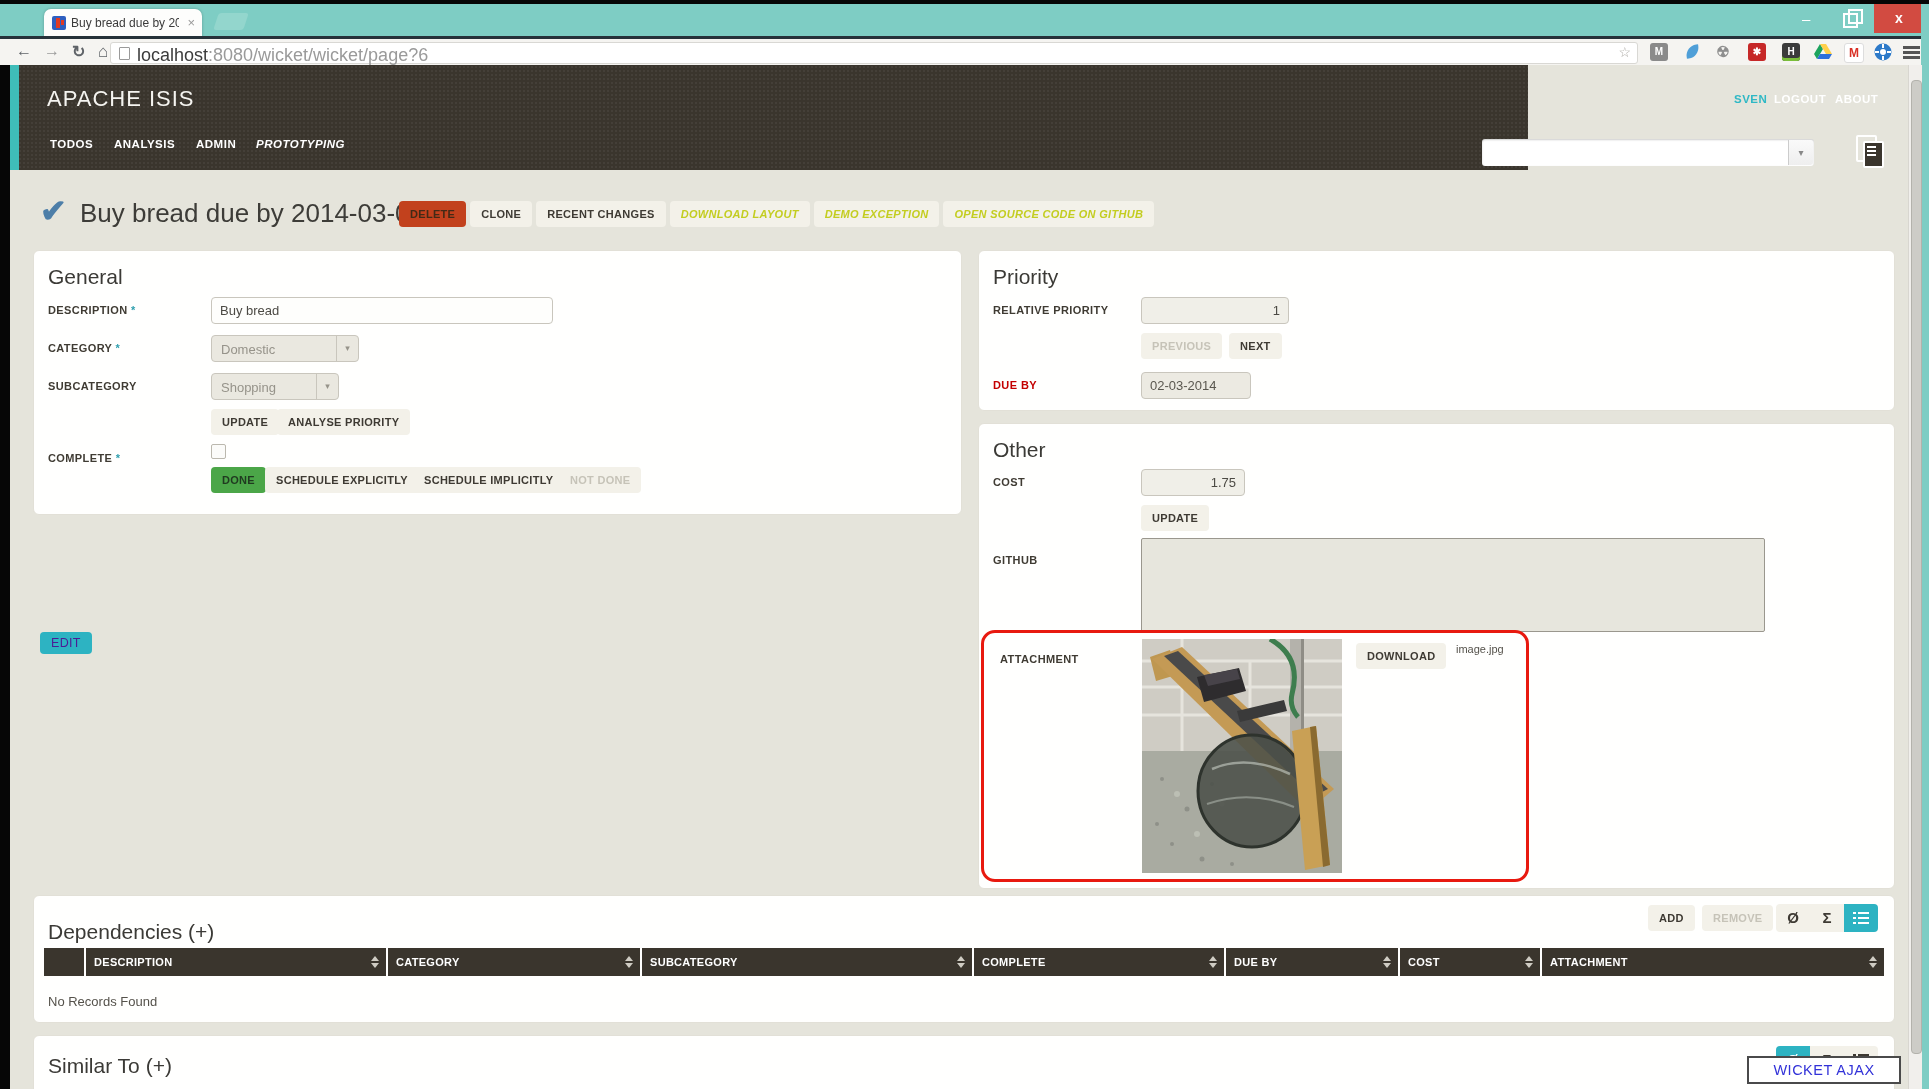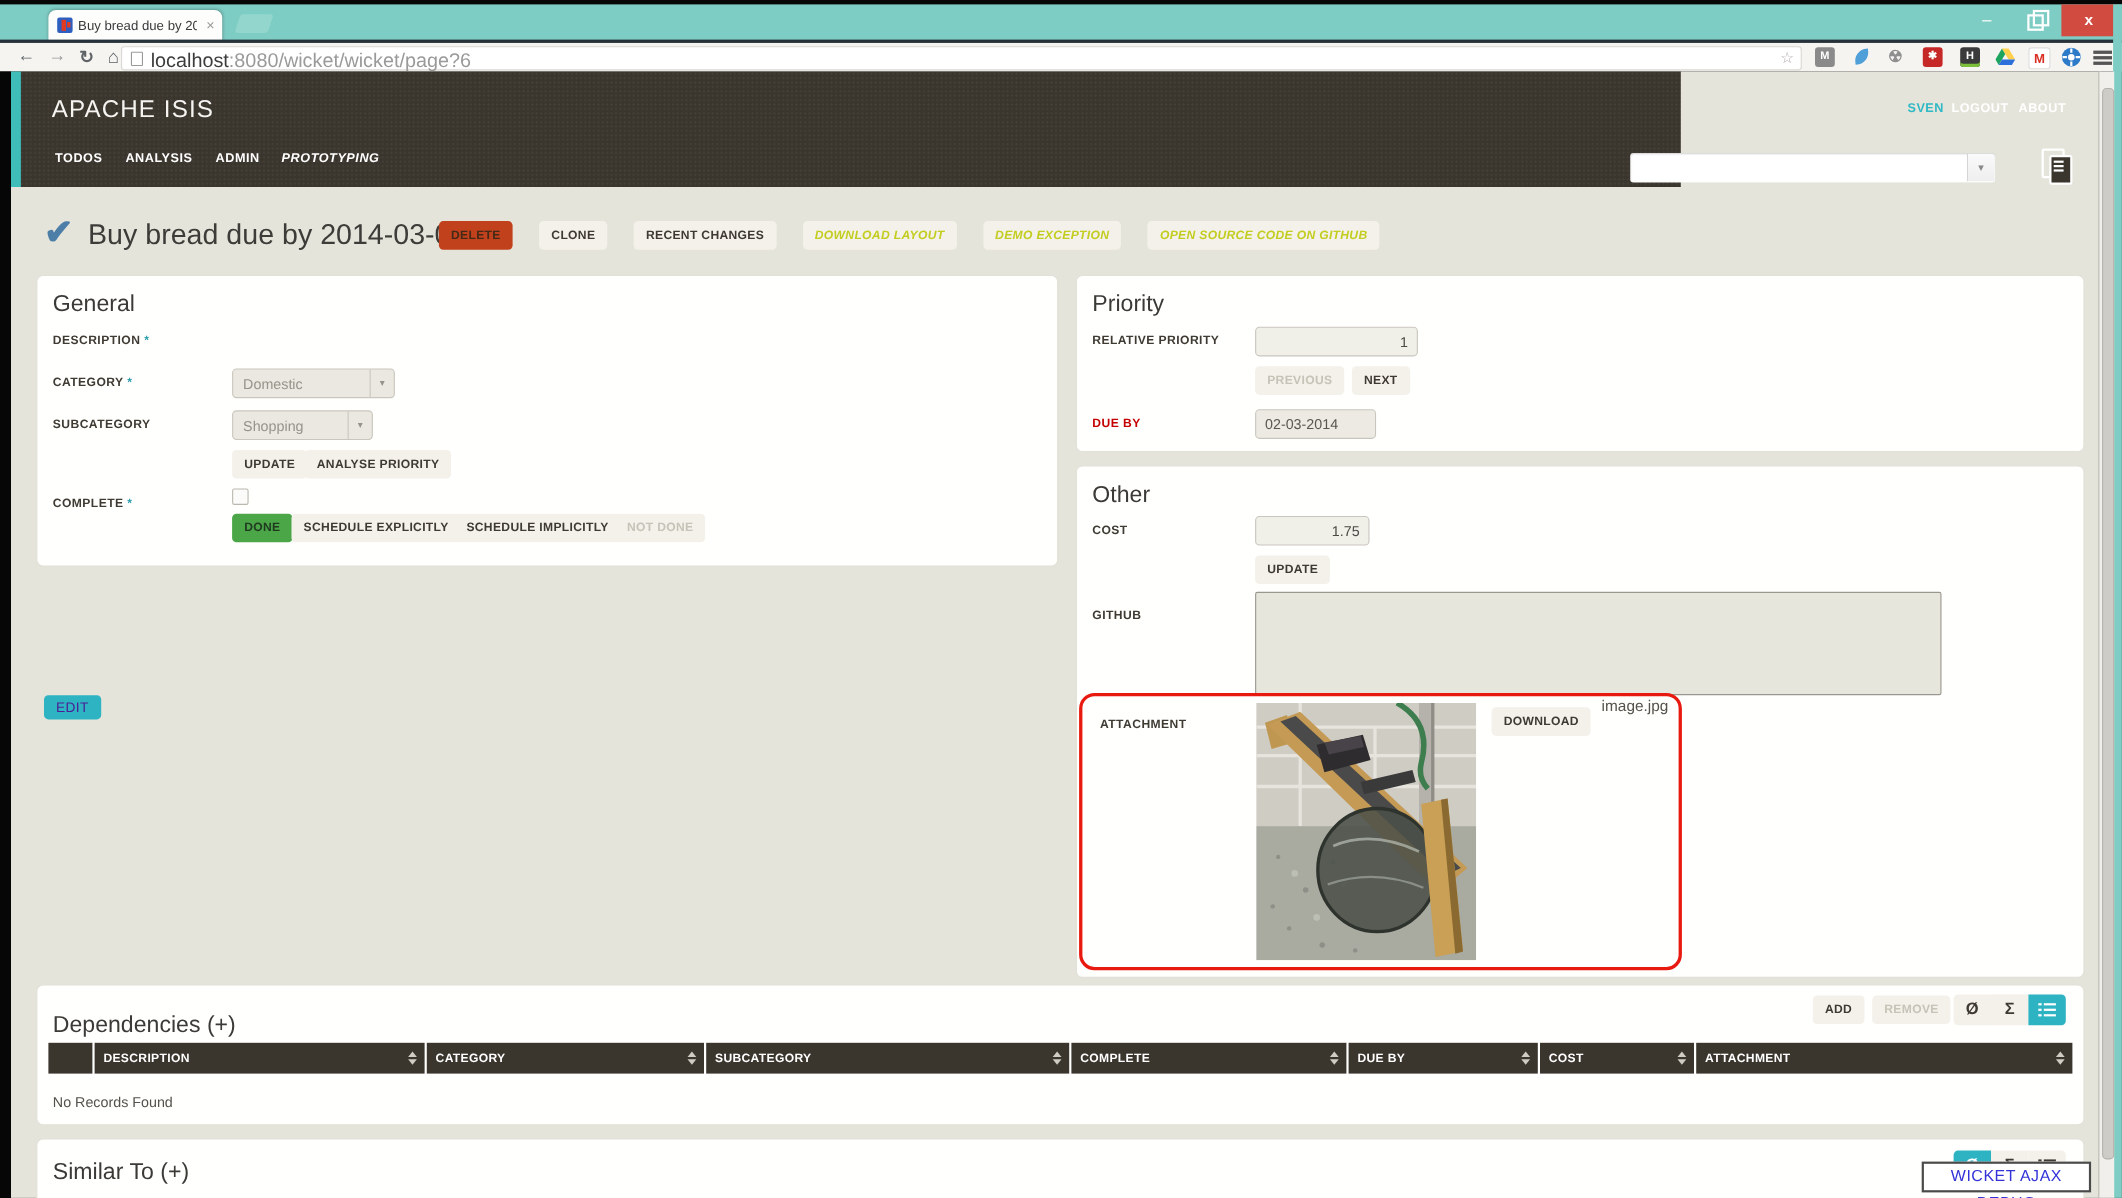--- a/index.html
+++ b/index.html
@@ -52,21 +52,21 @@
   
   .checkic{position:absolute;left:40px;top:192px;font-size:32px;color:#4d7ea8;font-weight:bold;}
   .pgtitle{position:absolute;left:80px;top:198px;font-size:26px;color:#3d3c38;}
   .btn{display:inline-block;padding:7px 11px;border-radius:4px;background:#f3f1e9;color:#3e3a33;
        font-size:11px;font-weight:bold;letter-spacing:.3px;white-space:nowrap;}
   .btn.red{background:#c2411d;color:#432a16;}
   .btn.proto{color:#c3cd20;font-style:italic;}
   .btn.green{background:#4ba648;color:#203a20;}
   .btn.teal{background:#2db3c2;color:#4c1d95;}
   .btn.dis{color:#c6c3b8;}
-  .actions{position:absolute;left:399px;top:201px;display:flex;gap:24px;}
+  .actions{position:absolute;left:399px;top:201px;display:flex;gap:4px;}
   
   .card{position:absolute;background:#fffffe;border:1px solid #e2e0d7;border-radius:6px;}
   .card h2{position:absolute;margin:0;font-size:21px;font-weight:normal;color:#3b3a36;}
   .flabel{position:absolute;font-size:11px;font-weight:bold;color:#3f3b33;letter-spacing:.4px;}
   .flabel .req{color:#2f9fae;}
   .flabel.reqred{color:#c40000;}
   .tin{position:absolute;height:27px;border:1px solid #c9c6bd;border-radius:4px;background:#fefefc;
        font-family:"Liberation Sans",sans-serif;font-size:13px;color:#4c4a44;padding:0 8px;box-sizing:border-box;}
   .tin.dis{background:#f0efe8;text-align:right;}
   .tin.gray{background:#eceae2;color:#5a574f;}
@@ -194,20 +194,21 @@
     <span class="btn">CLONE</span>
     <span class="btn">RECENT CHANGES</span>
     <span class="btn proto">DOWNLOAD LAYOUT</span>
     <span class="btn proto">DEMO EXCEPTION</span>
     <span class="btn proto">OPEN SOURCE CODE ON GITHUB</span>
   </div>
 
   <div class="card" style="left:33px;top:250px;width:927px;height:263px;">
     <h2 style="left:14px;top:14px;">General</h2>
     <span class="flabel" style="left:14px;top:53px;"><span>DESCRIPTION</span> <span class="req">*</span></span>
+    <input class="tin" style="left: 177px; top: 46px; width: 342px;" value="Buy bread">
     <span class="flabel" style="left:14px;top:91px;"><span>CATEGORY</span> <span class="req">*</span></span>
     <div class="sel" style="left:177px;top:84px;width:148px;">
       <span class="val">Domestic</span>
       <span class="caret">▾</span>
     </div>
     <span class="flabel" style="left:14px;top:129px;">SUBCATEGORY</span>
     <div class="sel" style="left:177px;top:122px;width:128px;">
       <span class="val">Shopping</span>
       <span class="caret">▾</span>
     </div>
@@ -277,21 +278,21 @@
         <polygon points="62,36 95,30 98,40 66,47" fill="#474349"></polygon>
         <polygon points="95,72 142,61 145,72 98,83" fill="#3a3a3a"></polygon>
         <ellipse cx="110" cy="152" rx="54" ry="56" fill="#4b5049" opacity="0.88"></ellipse>
         <ellipse cx="110" cy="152" rx="54" ry="56" fill="none" stroke="#2e332d" stroke-width="3"></ellipse>
         <path d="M70 130 Q105 115 148 135" stroke="#c8cfc6" stroke-width="2.5" fill="none" opacity="0.6"></path>
         <path d="M65 165 Q108 150 152 168" stroke="#c8cfc6" stroke-width="2" fill="none" opacity="0.45"></path>
         <polygon points="150,92 174,87 188,226 163,231" fill="#c9a055"></polygon>
         <polygon points="168,88 174,87 188,226 181,228" fill="#8a6a30"></polygon>
       </svg>
       <span class="btn" style="position:absolute;left:372px;top:10px;">DOWNLOAD</span>
-      <span style="position:absolute;left:472px;top:0;font-size:14px;color:#55524b;">image.jpg</span>
+      <span style="position:absolute;left:472px;top:10px;font-size:11px;color:#55524b;">image.jpg</span>
     </div>
   </div>
 
   <div class="card" style="left:33px;top:895px;width:1860px;height:126px;">
     <h2 style="left:14px;top:24px;">Dependencies (+)</h2>
     <span class="btn" style="position:absolute;left:1614px;top:9px;">ADD</span>
     <span class="btn dis" style="position:absolute;left:1668px;top:9px;">REMOVE</span>
     <div class="igrp" style="left:1742px;top:8px;">
       <span class="ibtn">Ø</span>
       <span class="ibtn">Σ</span>

